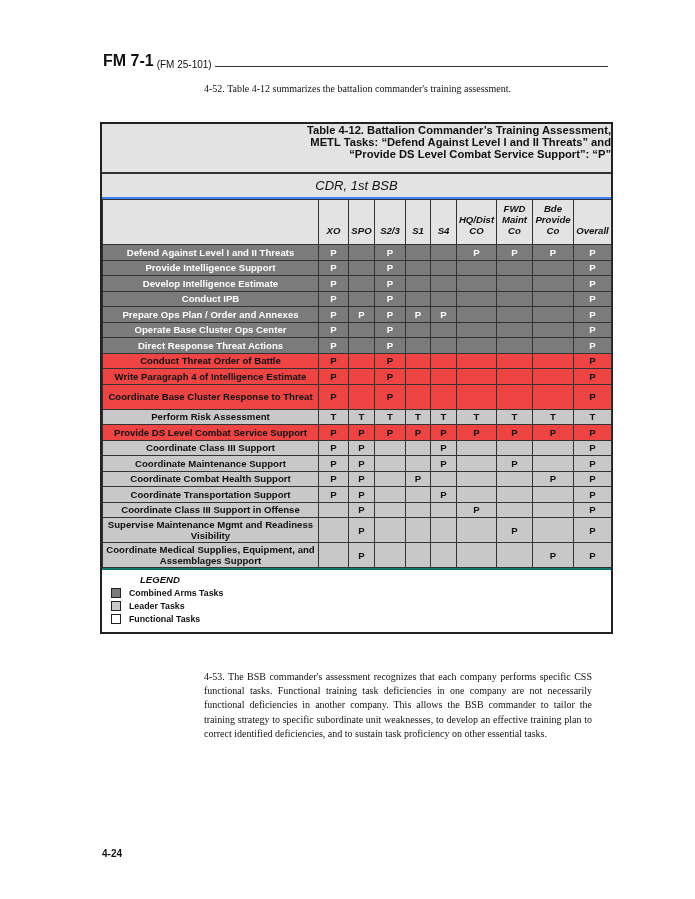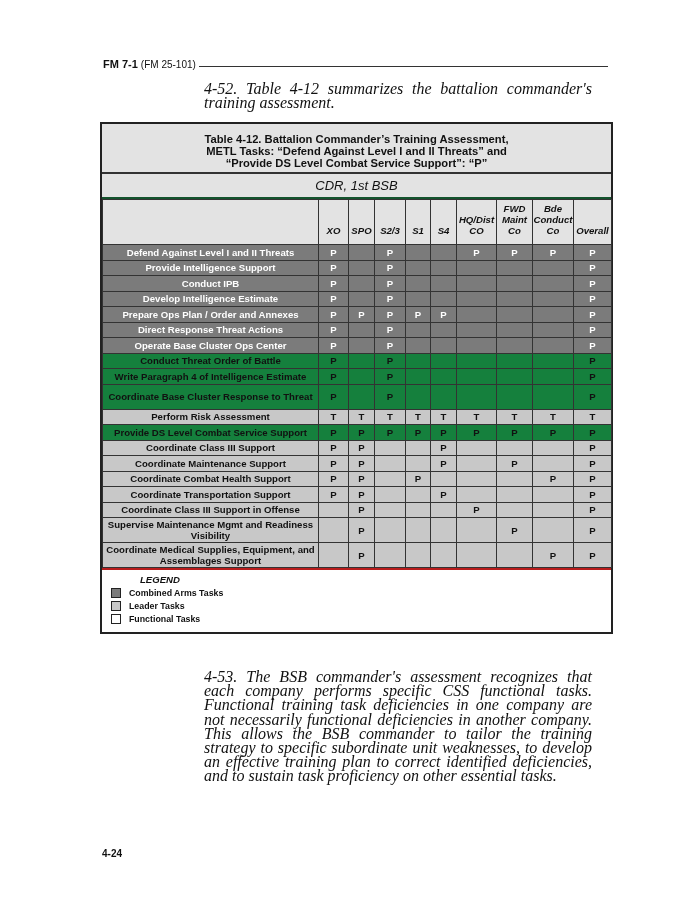--- a/index.html
+++ b/index.html
@@ -1,36 +1,36 @@
 <!DOCTYPE html>
 <html><head>
 <meta charset="utf-8">
 <style>
   html, body { margin:0; padding:0; background:#ffffff; }
   body { width:695px; height:899px; position:relative; overflow:hidden; font-family:"Liberation Serif", serif; color:#111; }
   .running-head { position:absolute; left:103px; top:56px; width:505px; height:14px; display:flex; align-items:flex-end; }
-  .running-head .fm { font-family:"Liberation Sans", sans-serif; font-weight:bold; font-size:11px; white-space:nowrap; }
+  .running-head .fm { font-family:"Liberation Sans", sans-serif; font-weight:bold; font-size:16px; white-space:nowrap; }
   .running-head .fmsub { font-family:"Liberation Sans", sans-serif; font-size:10px; margin-left:3px; white-space:nowrap; }
   .running-head .rule { flex:1; border-bottom:1.5px solid #333; margin-left:3px; margin-bottom:3px; }
-  .para { position:absolute; font-size:16px; line-height:14.2px; text-align:justify;font-style:italic; }
+  .para { position:absolute; font-size:10px; line-height:14.2px; text-align:justify; }
   .para1 { left:204px; top:82px; width:388px; }
   .para2 { left:204px; top:670px; width:388px; }
 
   .tbl-wrap { position:absolute; left:100px; top:122px; width:513px; border:2px solid #222; box-sizing:border-box; background:#fff; }
-  .title-box { background:#e3e3e3; height:50px; border-bottom:2px solid #333; box-sizing:border-box; font-family:"Liberation Sans", sans-serif; font-weight:bold; font-size:11.2px; line-height:12.2px; text-align:center; padding-top:9px; }
-  .cdr-row { background:#e3e3e3; height:25px; border-bottom:2px solid #14532d; box-sizing:border-box; font-family:"Liberation Sans", sans-serif; font-style:italic; font-size:13px; text-align:center; line-height:23px; }
+  .title-box { background:#e3e3e3; height:50px; border-bottom:2px solid #333; box-sizing:border-box; font-family:"Liberation Sans", sans-serif; font-weight:bold; font-size:11.2px; line-height:12.2px; text-align:right; }
+  .cdr-row { background:#e3e3e3; height:25px; border-bottom:2px solid #3b82f6; box-sizing:border-box; font-family:"Liberation Sans", sans-serif; font-style:italic; font-size:13px; text-align:center; line-height:23px; }
   table.grid { border-collapse:collapse; width:100%; table-layout:fixed; font-family:"Liberation Sans", sans-serif; font-weight:bold; font-size:9.6px; }
   table.grid td, table.grid th { border:1px solid #333; padding:0; text-align:center; vertical-align:middle; }
   table.grid th { background:#e3e3e3; font-style:italic; font-size:9.6px; vertical-align:bottom; padding-bottom:8px; line-height:11px; height:36px; }
   table.grid tr.combined td { background:#7b7b7b; color:#ffffff; height:14.5px; }
   table.grid tr.leader td { background:#c8c8c8; color:#111; height:14.5px; }
-  table.grid tr.functional td { background:#15803d; color:#111; height:14.5px;margin-top:21px; }
+  table.grid tr.functional td { background:#ef4444; color:#111; height:14.5px;margin-top:21px; }
   table.grid tr.tall td { height:24px; line-height:11px; }
   table.grid td.task { padding:0 2px; line-height:11px; }
-  .legend { height:64px; border-top:2px solid #b91c1c; box-sizing:border-box; font-family:"Liberation Sans", sans-serif; font-size:8.8px; font-weight:bold; padding:4px 0 0 9px; }
+  .legend { height:64px; border-top:2px solid #0f766e; box-sizing:border-box; font-family:"Liberation Sans", sans-serif; font-size:8.8px; font-weight:bold; padding:4px 0 0 9px; }
   .legend .ltitle { font-style:italic; font-size:9.6px; margin-left:29px; margin-bottom:3px; }
   .legend .item { display:flex; align-items:flex-start; height:13px; }
   .legend .swatch { width:8px; height:8px; border:1.3px solid #222; margin-right:8px; }
   .page-num { position:absolute; left:102px; top:848px; font-family:"Liberation Sans", sans-serif; font-weight:bold; font-size:10px; }
 </style>
 </head>
 <body>
 
 <div class="running-head">
   <span class="fm">FM 7-1</span>
@@ -82,21 +82,21 @@
             <div>HQ/Dist</div>
             <div>CO</div>
           </th>
           <th>
             <div>FWD</div>
             <div>Maint</div>
             <div>Co</div>
           </th>
           <th>
             <div>Bde</div>
-            <div>Conduct</div>
+            <div>Provide</div>
             <div>Co</div>
           </th>
           <th>
             <div>Overall</div>
           </th>
         </tr>
     </thead>
     <tbody id="grid-body">
         <tr class="combined">
           <td class="task">Defend Against Level I and II Threats</td>
@@ -116,69 +116,69 @@
           <td></td>
           <td>P</td>
           <td></td>
           <td></td>
           <td></td>
           <td></td>
           <td></td>
           <td>P</td>
         </tr>
         <tr class="combined">
+          <td class="task">Develop Intelligence Estimate</td>
+          <td>P</td>
+          <td></td>
+          <td>P</td>
+          <td></td>
+          <td></td>
+          <td></td>
+          <td></td>
+          <td></td>
+          <td>P</td>
+        </tr>
+        <tr class="combined">
           <td class="task">Conduct IPB</td>
           <td>P</td>
           <td></td>
           <td>P</td>
           <td></td>
           <td></td>
           <td></td>
           <td></td>
           <td></td>
           <td>P</td>
         </tr>
         <tr class="combined">
-          <td class="task">Develop Intelligence Estimate</td>
-          <td>P</td>
-          <td></td>
-          <td>P</td>
-          <td></td>
-          <td></td>
-          <td></td>
-          <td></td>
-          <td></td>
-          <td>P</td>
-        </tr>
-        <tr class="combined">
           <td class="task">Prepare Ops Plan / Order and Annexes</td>
           <td>P</td>
           <td>P</td>
           <td>P</td>
           <td>P</td>
           <td>P</td>
           <td></td>
           <td></td>
           <td></td>
           <td>P</td>
         </tr>
         <tr class="combined">
+          <td class="task">Operate Base Cluster Ops Center</td>
+          <td>P</td>
+          <td></td>
+          <td>P</td>
+          <td></td>
+          <td></td>
+          <td></td>
+          <td></td>
+          <td></td>
+          <td>P</td>
+        </tr>
+        <tr class="combined">
           <td class="task">Direct Response Threat Actions</td>
-          <td>P</td>
-          <td></td>
-          <td>P</td>
-          <td></td>
-          <td></td>
-          <td></td>
-          <td></td>
-          <td></td>
-          <td>P</td>
-        </tr>
-        <tr class="combined">
-          <td class="task">Operate Base Cluster Ops Center</td>
           <td>P</td>
           <td></td>
           <td>P</td>
           <td></td>
           <td></td>
           <td></td>
           <td></td>
           <td></td>
           <td>P</td>
         </tr>

